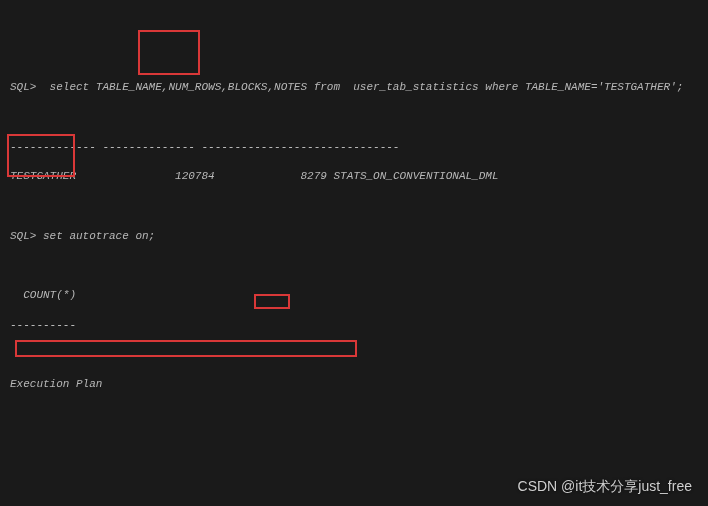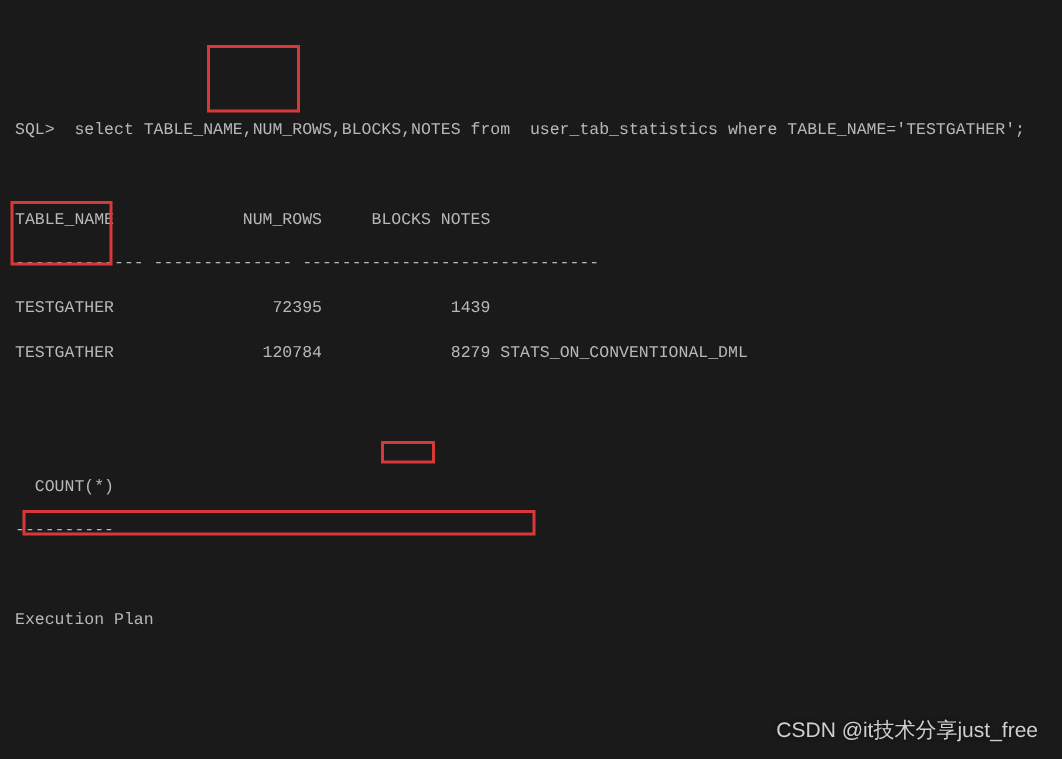--- a/index.html
+++ b/index.html
@@ -9,21 +9,21 @@
     font-family: 'Consolas', 'Courier New', monospace;
     font-size: 11px;
     line-height: 1.35;
     width: 708px;
     height: 506px;
     padding: 6px 10px;
     position: relative;
     overflow: hidden;
     white-space: pre;
   }
-  .line { display: block; }
+  .line { display: block; font-style: italic; }
   .hl {
     border: 2px solid #d93838;
     position: absolute;
     pointer-events: none;
   }
   .watermark {
     position: absolute;
     right: 16px;
     bottom: 10px;
     color: #cfcfcf;
@@ -34,25 +34,24 @@
   }
 </style>
 </head>
 <body>
 
 
 
 <div>
 <span class="line">SQL&gt;  select TABLE_NAME,NUM_ROWS,BLOCKS,NOTES from  user_tab_statistics where TABLE_NAME='TESTGATHER';</span>
 <span class="line"> </span>
-<span class="line"><span>TABLE_NAME</span>             <span>NUM_ROWS</span>     <span>BLOCKS NOTES</span></span>
 <span class="line">------------- -------------- ------------------------------</span>
-<span class="line"><span>TESTGATHER</span>                <span>72395</span>             <span>1439</span></span>
 <span class="line"><span>TESTGATHER</span>               <span>120784</span>             <span>8279</span> <span>STATS_ON_CONVENTIONAL_DML</span></span>
 <span class="line"> </span>
+<span class="line">SQL&gt; set autotrace on;</span>
 <span class="line"> </span>
 <span class="line">  COUNT(*)</span>
 <span class="line">----------</span>
 <span class="line"> </span>
 <span class="line">Execution Plan</span>
 
 
 
 
 

